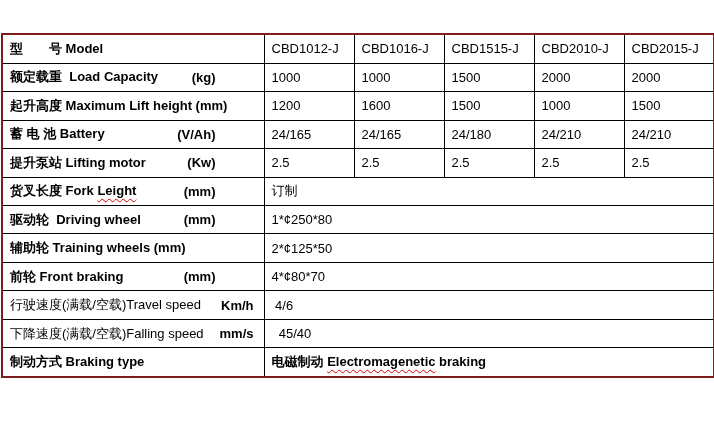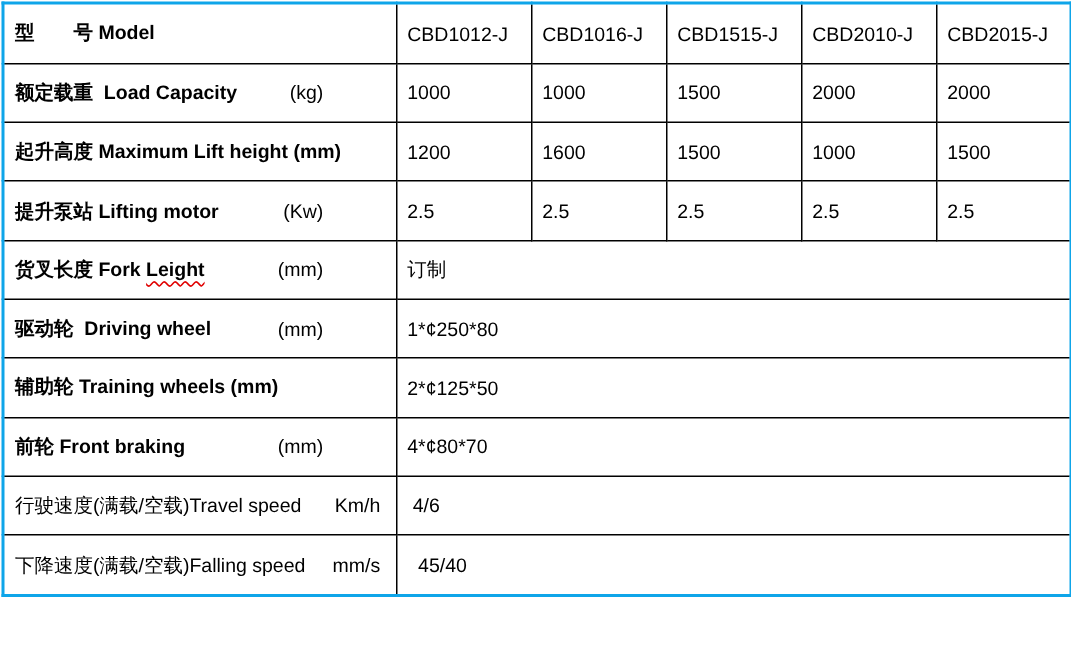--- a/index.html
+++ b/index.html
@@ -3,33 +3,34 @@
 <meta charset="utf-8">
 <style>
   html,body{margin:0;padding:0;background:#ffffff;}
   .page{
     width:714px;height:431px;background:#ffffff;box-sizing:border-box;
     font-family:"Liberation Sans",sans-serif;font-size:13px;color:#000;
     padding:1px;
   }
   table.spec{
     border-collapse:collapse;table-layout:fixed;
-    width:712px;height:397px;
-    border:2px solid #0ea5e9;
+    width:712px;height:345px;
+    border:2px solid #7f1d1d;
+    margin-top:32px;
   }
   td{
     border:1px solid #000;
     vertical-align:middle;
     padding:0 0 0 7px;
     white-space:pre;
     overflow:hidden;
   }
   .labwrap{display:flex;align-items:center;width:100%;}
   .b{font-weight:bold;}
-  .unit{margin-left:auto;font-weight:normal;margin-right:48px;}
+  .unit{margin-left:auto;font-weight:bold;margin-right:48px;}
   .unit.near{margin-right:10px;}
   .misspell{
     text-decoration-line:underline;
     text-decoration-style:wavy;
     text-decoration-color:#e00000;
     text-decoration-thickness:1px;
     text-underline-offset:3px;
   }
 </style>
 </head>
@@ -64,20 +65,28 @@
         </tr>
         <tr>
           <td><div class="labwrap"><span class="b">起升高度 Maximum Lift height (mm)</span></div></td>
           <td>1200</td>
           <td>1600</td>
           <td>1500</td>
           <td>1000</td>
           <td>1500</td>
         </tr>
         <tr>
+          <td><div class="labwrap"><span class="b">蓄 电 池 Battery</span><span class="unit">(V/Ah)</span></div></td>
+          <td>24/165</td>
+          <td>24/165</td>
+          <td>24/180</td>
+          <td>24/210</td>
+          <td>24/210</td>
+        </tr>
+        <tr>
           <td><div class="labwrap"><span class="b">提升泵站 Lifting motor</span><span class="unit">(Kw)</span></div></td>
           <td>2.5</td>
           <td>2.5</td>
           <td>2.5</td>
           <td>2.5</td>
           <td>2.5</td>
         </tr>
         <tr>
           <td><div class="labwrap"><span class="b">货叉长度 Fork <span class="misspell">Leight</span></span><span class="unit">(mm)</span></div></td>
           <td colspan="5" class="">订制</td>
@@ -95,15 +104,19 @@
           <td colspan="5" class="">4*¢80*70</td>
         </tr>
         <tr>
           <td><div class="labwrap"><span class="">行驶速度(满载/空载)Travel speed</span><span class="unit near">Km/h</span></div></td>
           <td colspan="5" class=""> 4/6</td>
         </tr>
         <tr>
           <td><div class="labwrap"><span class="">下降速度(满载/空载)Falling speed</span><span class="unit near">mm/s</span></div></td>
           <td colspan="5" class="">  45/40</td>
         </tr>
+        <tr>
+          <td><div class="labwrap"><span class="b">制动方式 Braking type</span></div></td>
+          <td colspan="5" class="b">电磁制动 <span class="misspell">Electromagenetic</span> braking</td>
+        </tr>
       </tbody>
   </table>
 </div>
 
 </body></html>

